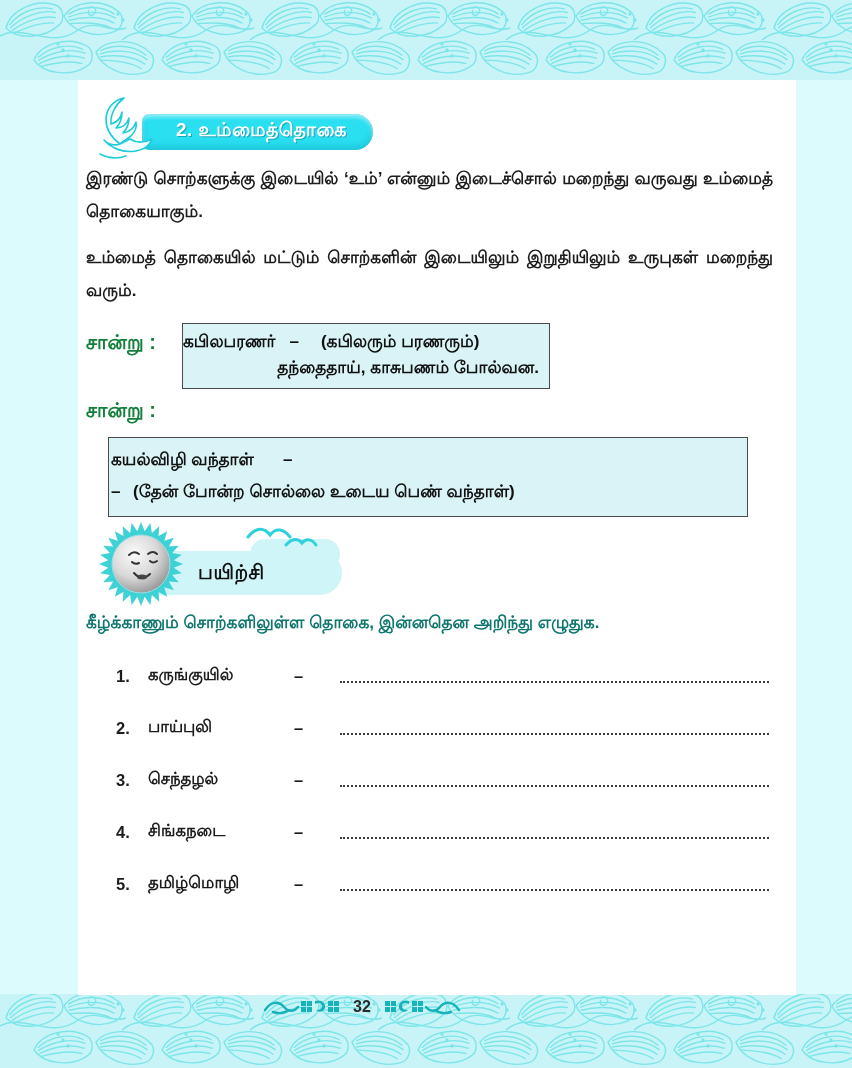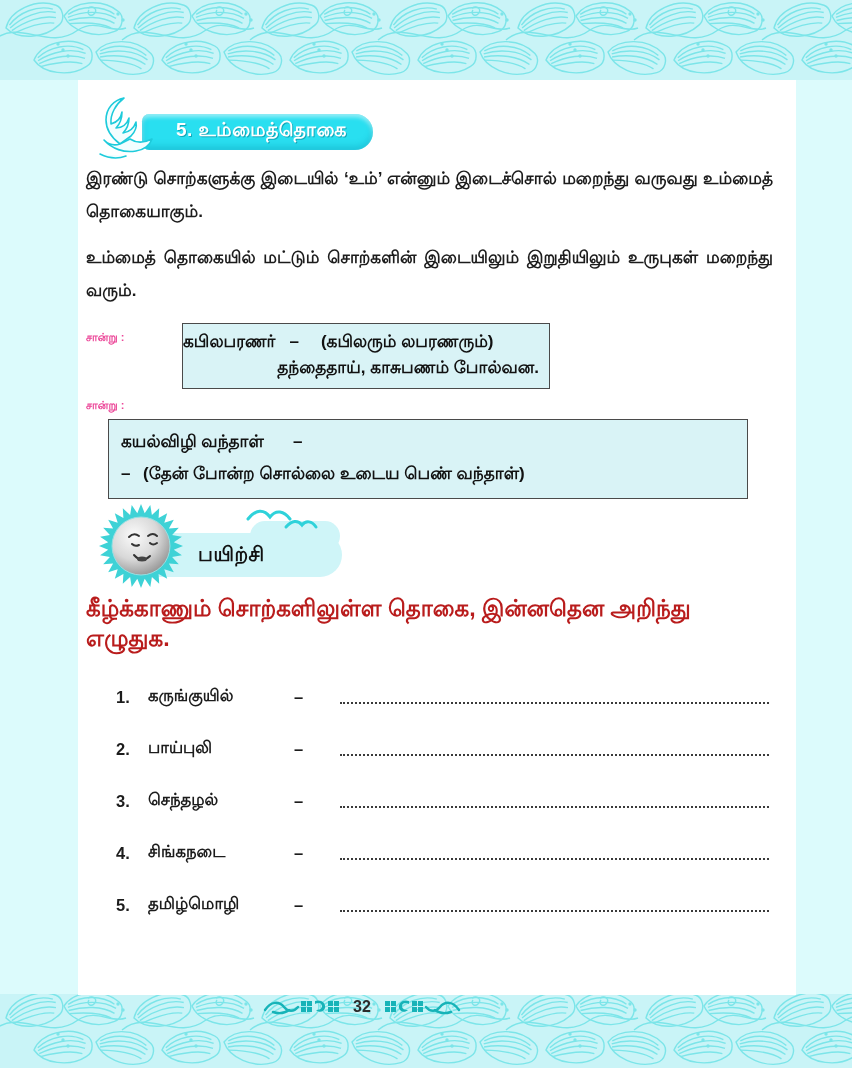--- a/index.html
+++ b/index.html
@@ -19,47 +19,47 @@
           border-radius:8px 20px 20px 8px; padding:5px 26px 7px 34px;
           box-shadow:inset 0 -4px 6px rgba(0,140,170,.30), inset 0 3px 4px rgba(255,255,255,.55);
           color:#ffffff; font-size:19px; font-weight:bold;
           text-shadow:1px 1px 0 rgba(0,120,140,.55); letter-spacing:.5px; }
 
   .para { font-size:17px; font-weight:600; color:#1c1c1c; line-height:33px; text-align:justify; }
   .p1 { margin-top:2px; }
   .p2 { margin-top:13px; }
   .p3 { margin-top:4px; }
 
-  .ex-label { color:#ec4899; font-weight:bold; font-size:11px; }
+  .ex-label { color:#15803d; font-weight:bold; font-size:20px; }
 
   .example1 { display:flex; margin-top:16px; align-items:flex-start; }
   .example1 .ex-label { width:96px; padding-top:8px; }
   .ex-box { background:#d9f3f6; border:1px solid #4a4a4a; font-size:17px; font-weight:bold; color:#111; }
   .box1 { width:368px; padding:5px 10px 7px 0; line-height:26px; }
   .box1 .line1 { display:flex; white-space:nowrap; }
   .box1 .line1 .term { margin-right:14px; }
   .box1 .line1 .sep { margin-right:22px; }
   .box1 .line2 { padding-left:72px; white-space:nowrap;text-align:right; }
 
   .sec2 { margin-top:44px; }
   .label2 { margin-top:10px; }
-  .box2 { margin-left:22px; margin-top:6px; width:640px; padding:6px 10px 8px 12px; line-height:32px; }
+  .box2 { margin-left:22px; margin-top:13px; width:640px; padding:6px 10px 8px 2px; line-height:32px; }
   .box2 .row { display:flex; white-space:nowrap; }
   .box2 .row .term { width:172px; }
   .box2 .row .sep { width:22px; }
 
   
   .ex-header { position:relative; height:90px; margin-top:4px; }
   .cloud { position:absolute; left:44px; top:30px; width:212px; height:44px; background:#cff5f8; border-radius:26px; }
   .cloud:before { content:""; position:absolute; left:120px; top:-12px; width:90px; height:30px; background:#cff5f8; border-radius:20px; }
   .sun { position:absolute; left:10px; top:0; z-index:2; }
   .birds { position:absolute; left:158px; top:0; z-index:2; }
   .ex-title { position:absolute; left:112px; top:40px; z-index:3; font-size:20px; font-weight:bold; color:#111; letter-spacing:.5px; }
 
-  .instruction { margin-top:2px; color:#b91c1c; font-weight:bold; font-size:23px; }
+  .instruction { margin-top:2px; color:#0f766e; font-weight:bold; font-size:17px; }
 
   .list { margin-top:14px; }
   .ex-row { display:flex; align-items:flex-end; margin-top:31px; font-size:16.5px; font-weight:600; color:#1c1c1c; }
   .ex-row .num { width:32px; margin-left:30px; }
   .ex-row .word { width:146px; }
   .ex-row .sep { width:46px; }
   .ex-row .blank { flex:1; border-bottom:2.5px dotted #3a3a3a; margin-bottom:3px; margin-right:4px; }
 
   .footer { position:absolute; top:4px; left:0; width:100%; display:flex; justify-content:center; align-items:center; gap:12px; z-index:3; }
   .page-num { font-size:16px; font-weight:bold; color:#2b2b2b; }
@@ -161,33 +161,33 @@
   <div class="content">
 
     <div class="sec-header">
       <svg class="hands" width="62" height="66" viewBox="0 0 62 66">
         <g stroke="#1ecbdb" stroke-width="1.6" fill="#f2feff" stroke-linejoin="round" stroke-linecap="round">
           <path d="M30,4 C22,10 16,20 17,30 C24,28 27,24 28,18 C28,24 26,30 22,34 C28,34 33,30 35,24 C35,30 33,35 29,39 C35,38 40,34 42,28 C43,33 41,38 37,42 L26,50 C18,44 12,36 12,26 C12,14 20,6 30,4 Z"></path>
           <path d="M10,46 C18,55 30,59 42,57 C50,56 56,51 58,45 C50,49 42,49 36,45 L26,50 C20,52 14,50 10,46 Z"></path>
           <path d="M6,60 C14,64 24,65 32,62"></path>
         </g>
       </svg>
-      <span class="pill">5. உம்மைத்தொகை</span>
+      <span class="pill">2. உம்மைத்தொகை</span>
     </div>
 
     <p class="para p1">இரண்டு சொற்களுக்கு இடையில் ‘உம்’ என்னும் இடைச்சொல் மறைந்து வருவது உம்மைத் தொகையாகும்.</p>
     <p class="para p2">உம்மைத் தொகையில் மட்டும் சொற்களின் இடையிலும் இறுதியிலும் உருபுகள் மறைந்து வரும்.</p>
 
     <div class="example1">
       <span class="ex-label">சான்று :</span>
       <div class="ex-box box1">
         <div class="line1">
           <span class="term">கபிலபரணர்</span>
           <span class="sep">–</span>
-          <span class="def">(கபிலரும் லபரணரும்)</span>
+          <span class="def">(கபிலரும் பரணரும்)</span>
         </div>
         <div class="line2">தந்தைதாய், காசுபணம் போல்வன.</div>
       </div>
     </div>
 
 
 
     <div class="ex-label label2">சான்று :</div>
 
     <div class="ex-box box2">

